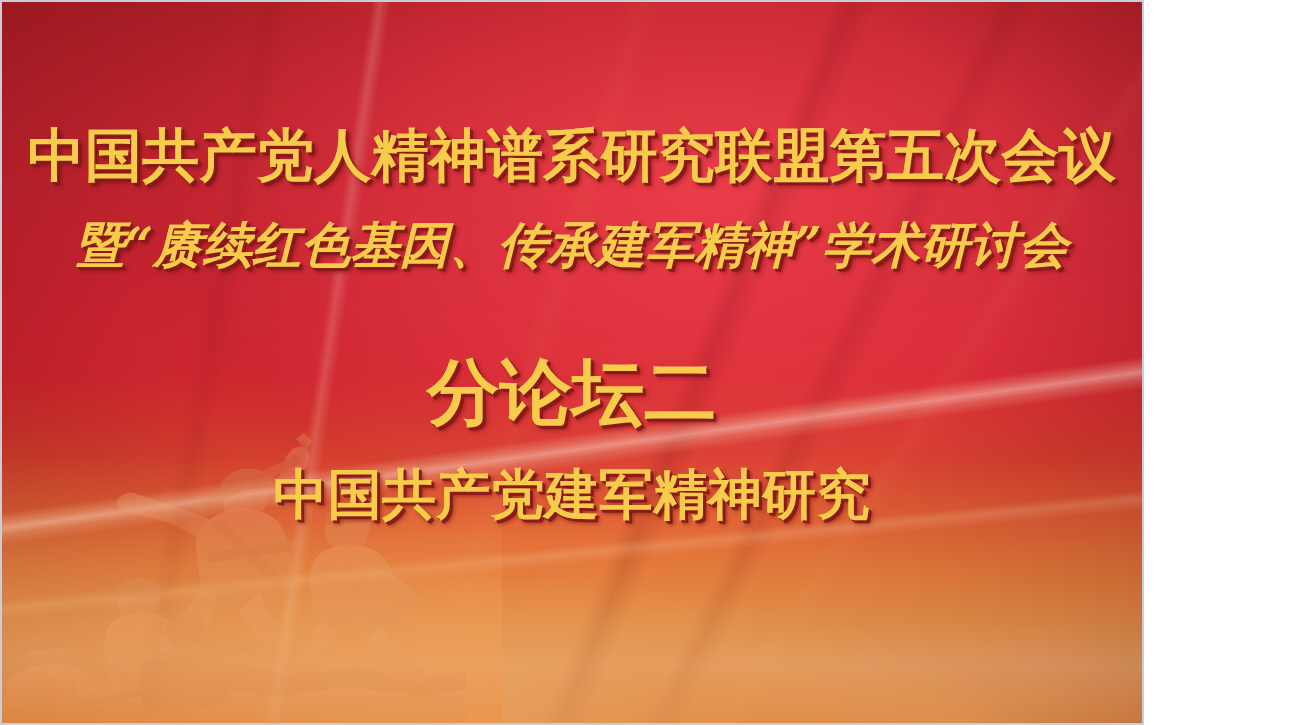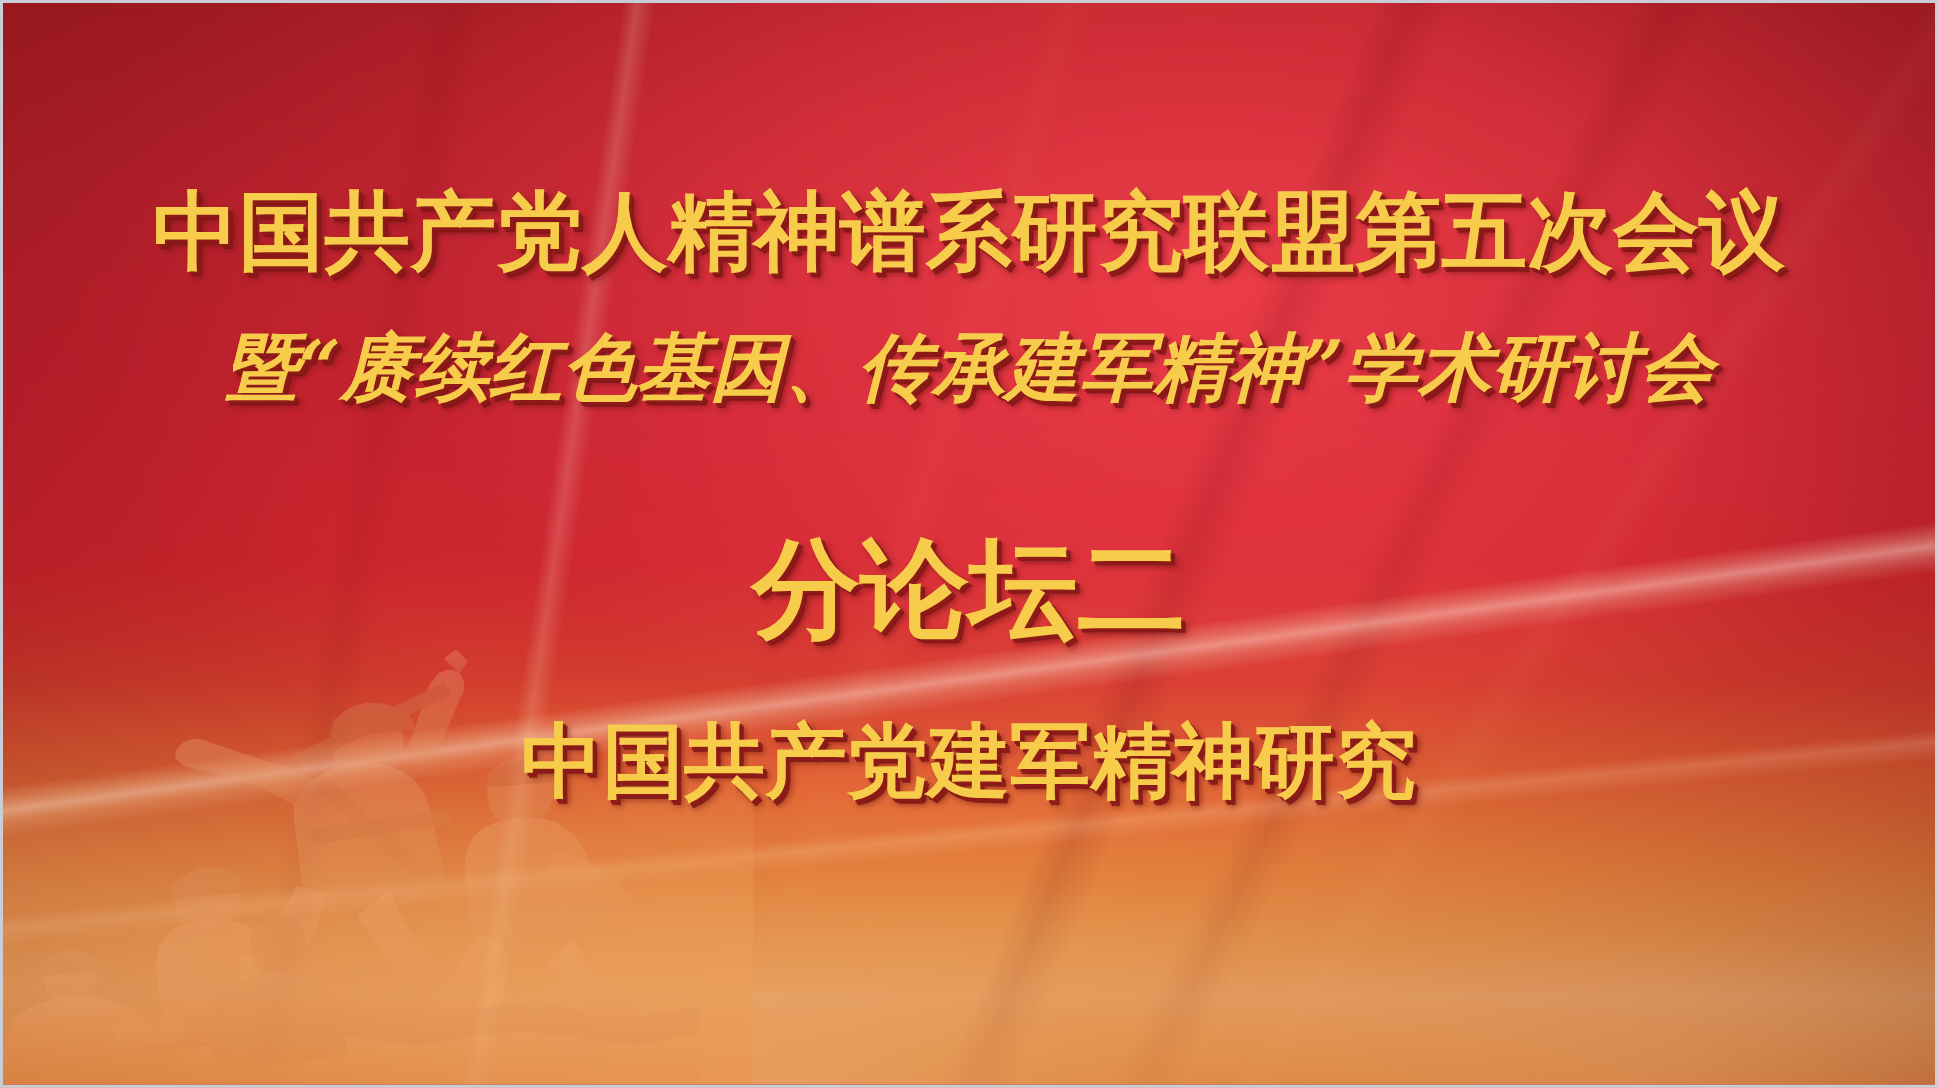--- a/index.html
+++ b/index.html
@@ -10,21 +10,21 @@
   body {
     width: 1292px;
     height: 725px;
     overflow: hidden;
     font-family: "DejaVu Serif", "Liberation Serif", serif;
   }
 
   
   #slide {
     position: relative;
-    width: 1292px;
+    width: 1144px;
     height: 725px;
     box-sizing: border-box;
     border: 2px solid #c9ced6;
     overflow: hidden;
     background: #b01f26;
   }
 
   
   .bg-layer {
     position: absolute;
@@ -170,23 +170,24 @@
     font-size: 49px;
     line-height: 62px;
     font-style: italic;
   }
   #subtitle-line-1 {
     top: 360px;
     font-size: 72px;
     line-height: 60px;
   }
   #subtitle-line-2 {
-    top: 475px;
+    top: 463px;
     font-size: 54px;
     line-height: 60px;
+    font-family: Liberation Serif, serif;
   }
 </style>
 </head>
 <body>
 
 <div id="slide">
 
   <div class="bg-layer" id="bg-base"></div>
   <div class="bg-layer" id="bg-glow-top"></div>
   <div class="bg-layer" id="bg-vignette"></div>

